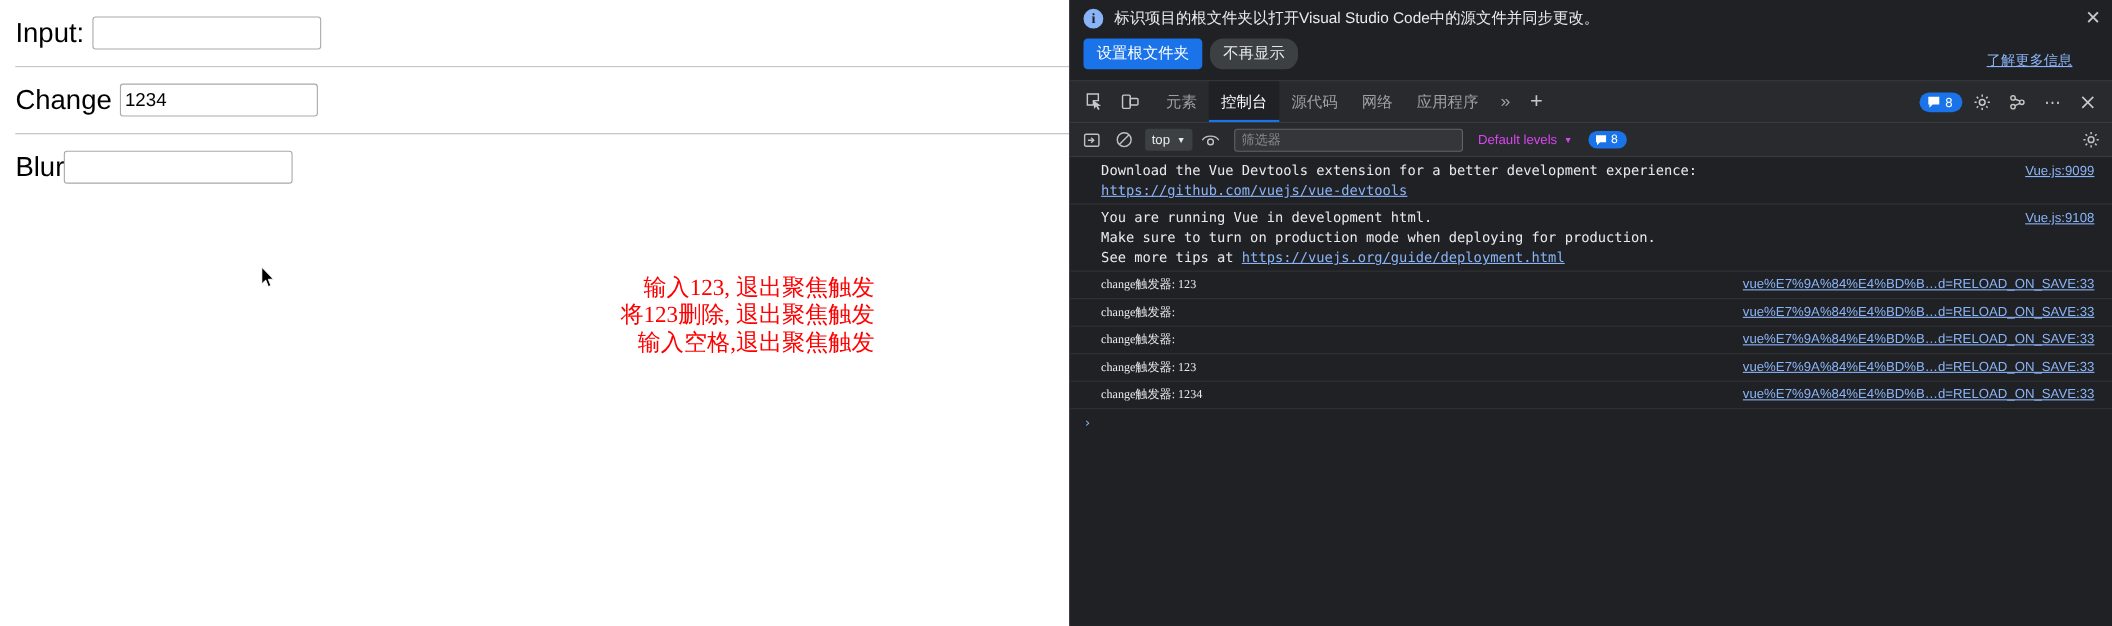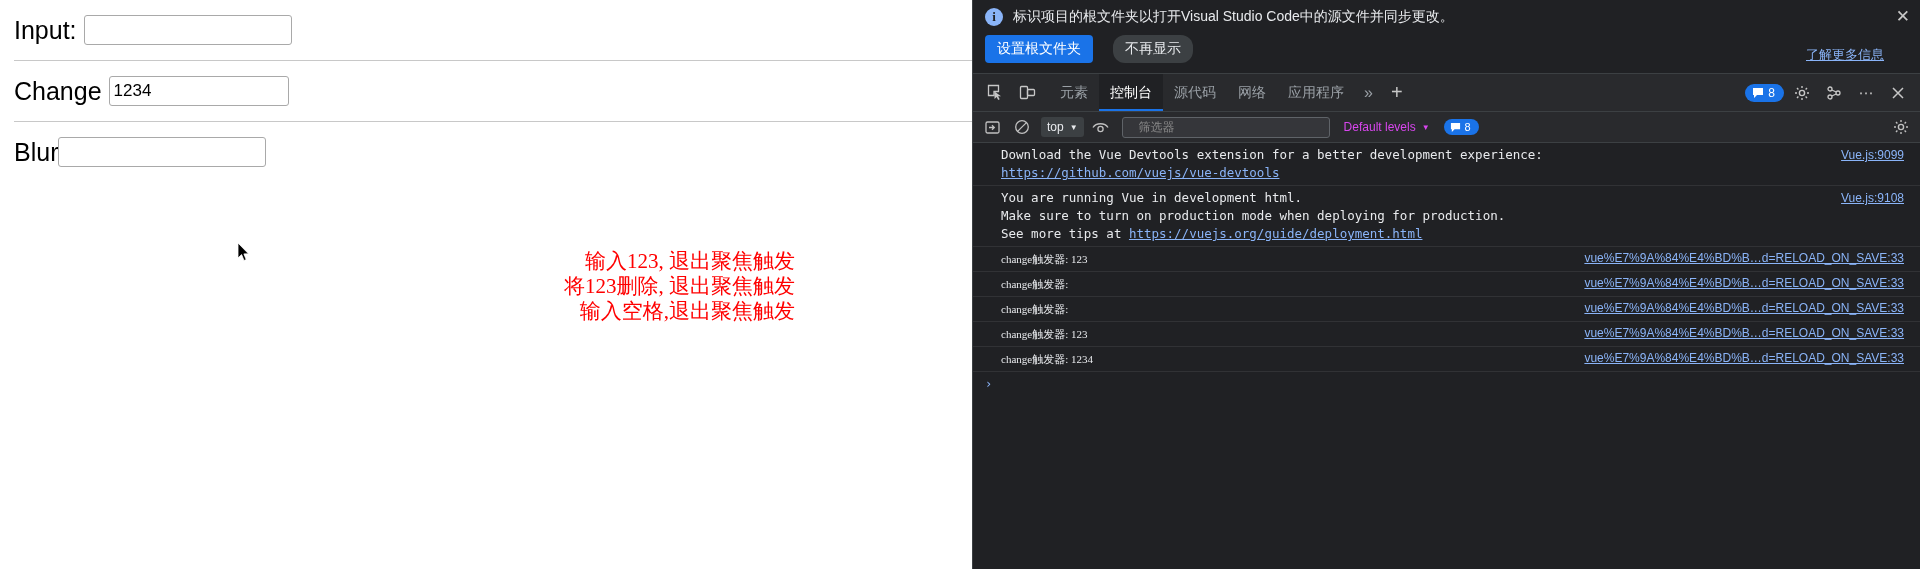--- a/index.html
+++ b/index.html
@@ -109,21 +109,21 @@
     font-size: 13px; font-weight: bold;
     display: flex; align-items: center; justify-content: center;
     font-family: "Liberation Serif", serif;
   }
   .notif-text {
     font-size: 14px;
     color: #e8eaed;
     white-space: nowrap;
   }
   .notif-buttons {
-    display: flex; gap: 20px;
+    display: flex; gap: 7px;
     margin-top: 9px;
   }
   .btn-primary {
     background: #1a73e8; color: #ffffff;
     border: none; border-radius: 4px;
     font-size: 14px;
     padding: 5px 12px;
     cursor: pointer;
     font-family: "Liberation Sans", sans-serif;
   }
@@ -242,21 +242,21 @@
   }
   .caret { font-size: 8px; }
   .filter-input {
     background: #35363a;
     border: 1px solid #5f6368;
     border-radius: 3px;
     color: #e8eaed;
     font-size: 12px;
     height: 21px;
     width: 208px;
-    padding: 0 16px;
+    padding: 0 6px;
     margin-left: 4px;
     outline: none;
     font-family: "Liberation Sans", sans-serif;
   }
   .filter-input::placeholder { color: #8b8b8b; }
   .levels {
     font-size: 12px; color: #d946ef;
     display: flex; align-items: center; gap: 6px;
     margin-left: 10px; cursor: pointer;
   }

